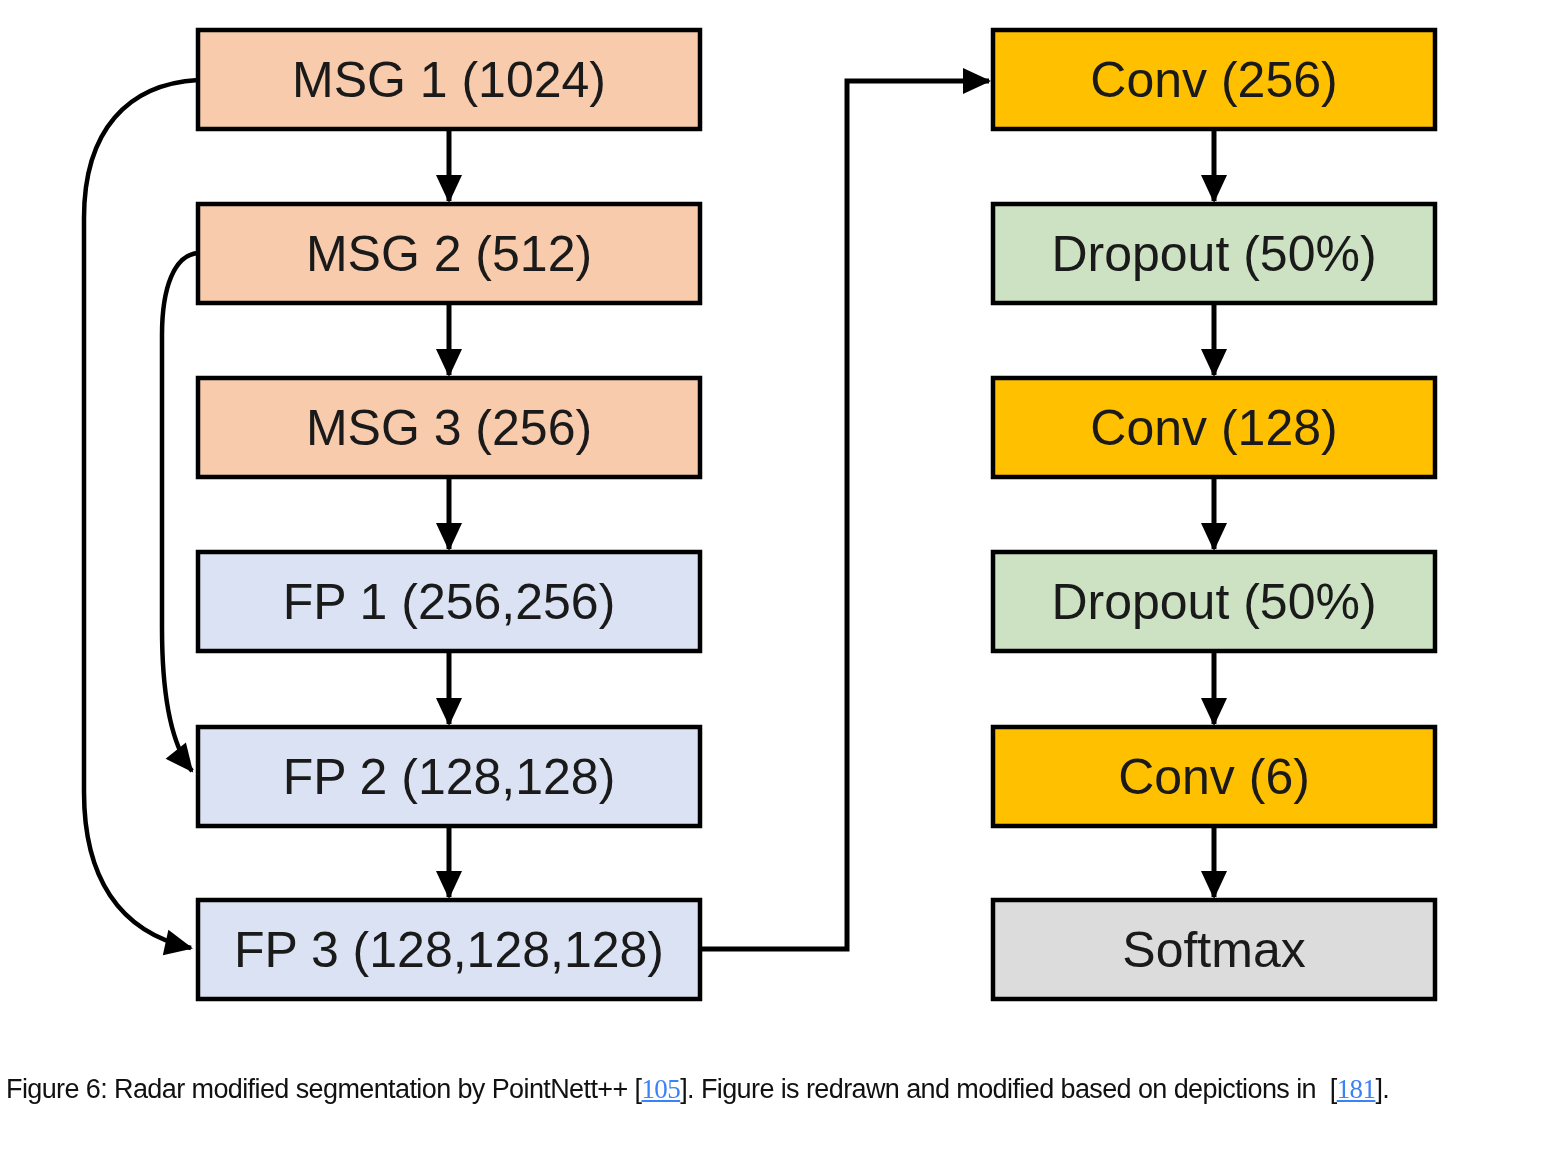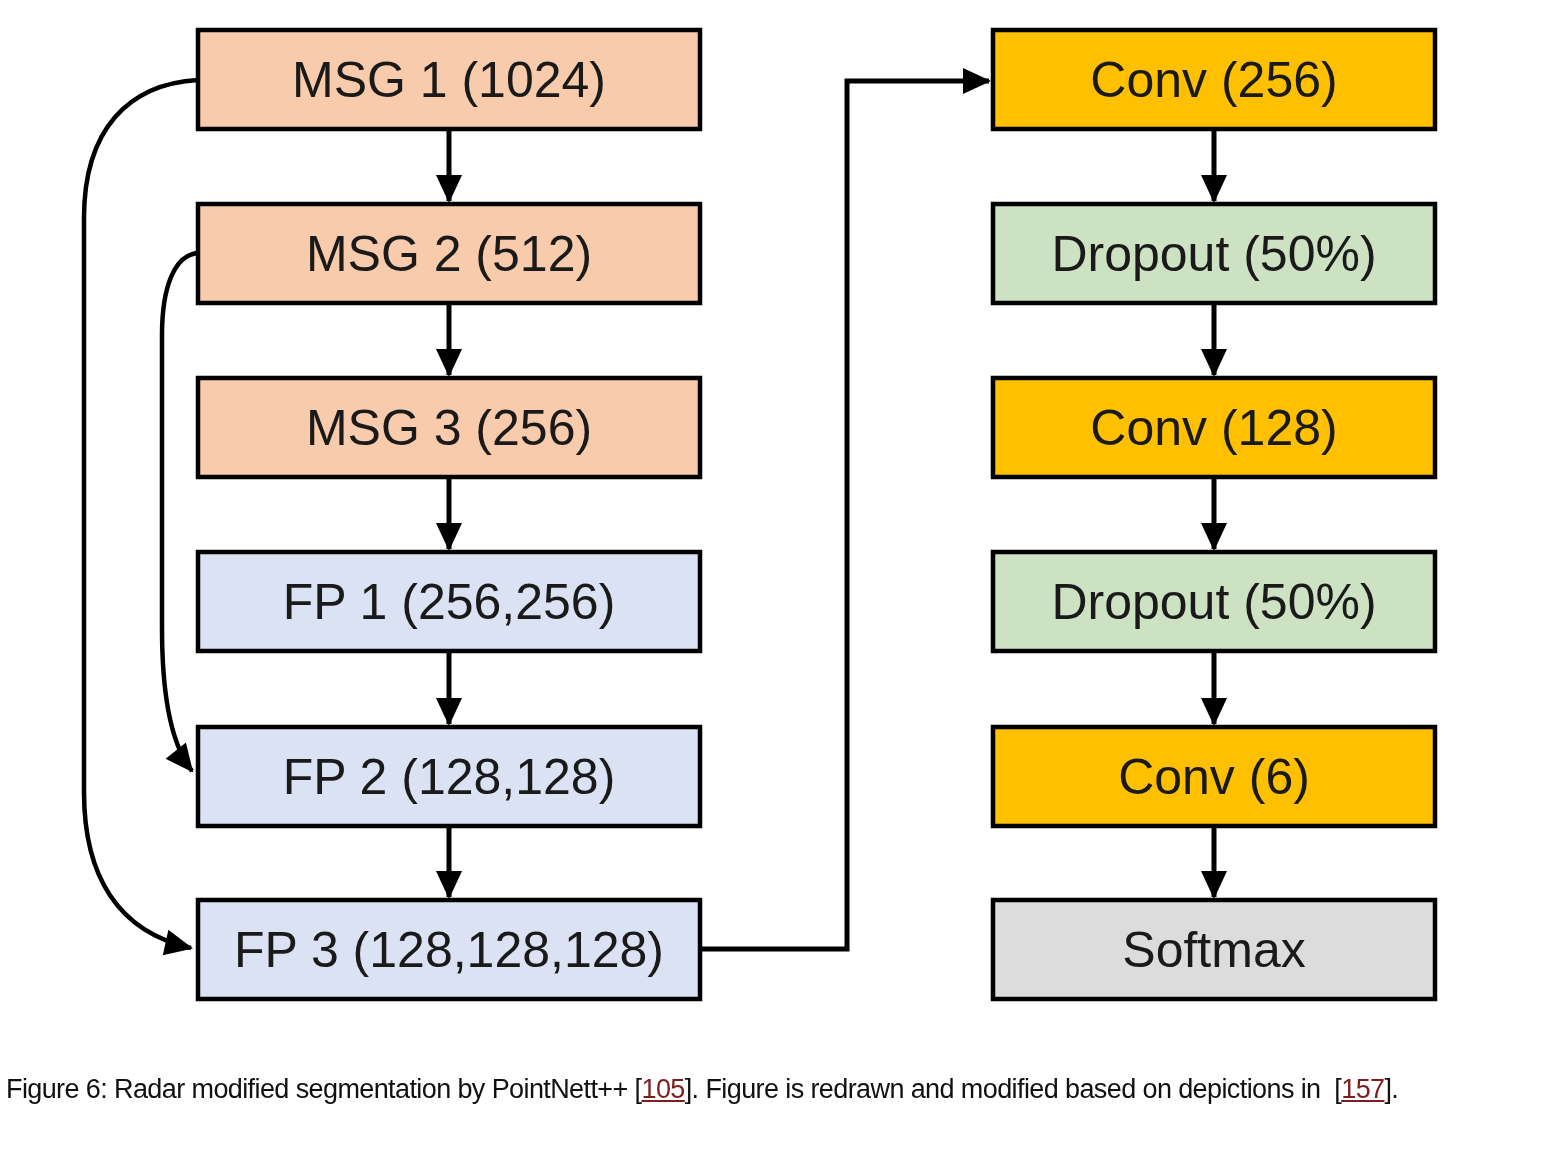--- a/index.html
+++ b/index.html
@@ -46,23 +46,24 @@
     left: 6px;
     top: 1072px;
     width: 1560px;
     font-size: 27px;
     letter-spacing: -0.6px;
     line-height: 1.3;
     color: #111111;
     white-space: pre;
   }
   .caption a {
-    color: #7f1d1d;
+    color: #3b82f6;
     text-decoration: underline;
     cursor: pointer;
+    font-family: Liberation Serif, serif;
   }
 </style>
 </head>
 <body>
 
 <div class="page">
 
   <svg class="diagram" width="1568" height="1152" viewBox="0 0 1568 1152">
     <defs>
       <marker id="ah" markerUnits="userSpaceOnUse" markerWidth="34" markerHeight="34" refX="27" refY="16" orient="auto">
@@ -131,15 +132,15 @@
     <g class="node">
       <rect x="993" y="727" width="442" height="99" fill="#FFC000"></rect>
       <text x="1214" y="777">Conv (6)</text>
     </g>
     <g class="node">
       <rect x="993" y="900" width="442" height="99" fill="#DCDCDC"></rect>
       <text x="1214" y="950">Softmax</text>
     </g>
   </svg>
 
-  <div class="caption"><span>Figure 6: Radar modified segmentation by PointNett++ [</span><a>105</a><span>]. Figure is redrawn and modified based on depictions in  [</span><a>157</a><span>].</span></div>
+  <div class="caption"><span>Figure 6: Radar modified segmentation by PointNett++ [</span><a>105</a><span>]. Figure is redrawn and modified based on depictions in  [</span><a>181</a><span>].</span></div>
 
 </div>
 
 </body></html>

